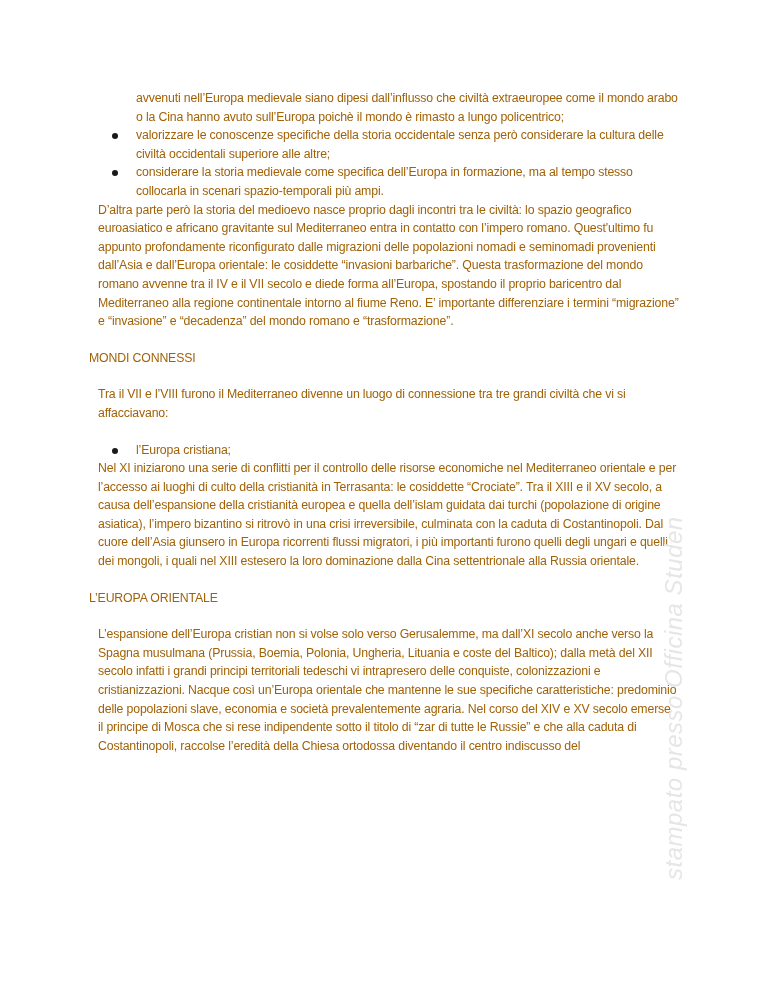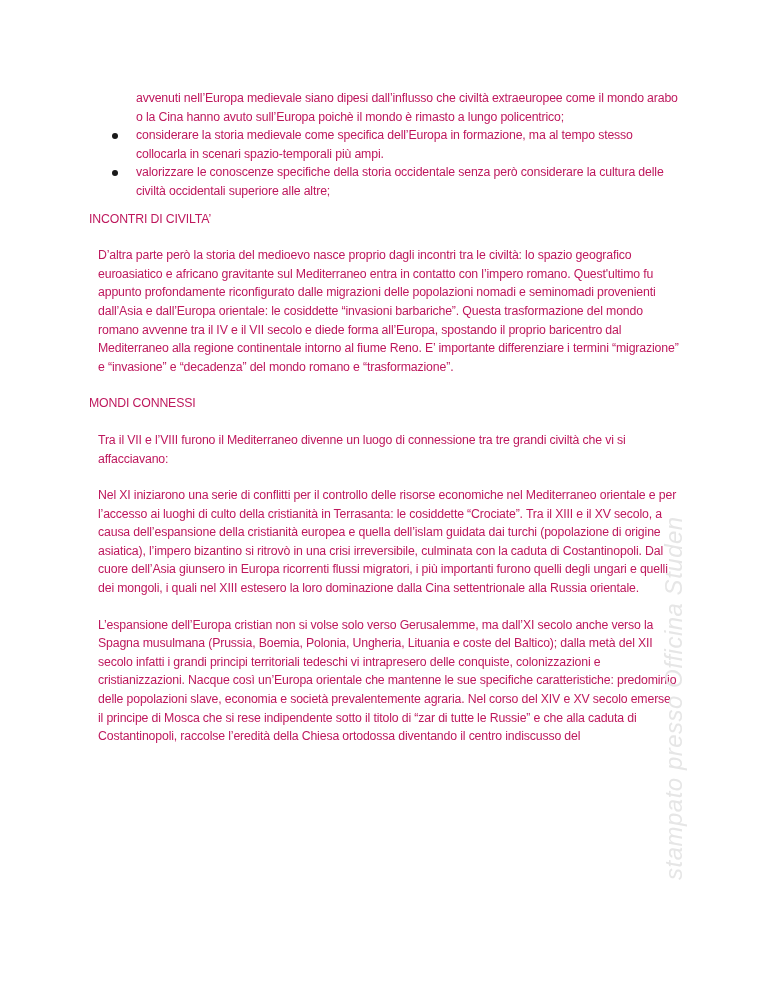--- a/index.html
+++ b/index.html
@@ -3,21 +3,21 @@
 <meta charset="utf-8">
 <style>
   html, body { margin: 0; padding: 0; background: #ffffff; }
   body { width: 765px; height: 990px; position: relative; overflow: hidden; }
   .page {
     position: absolute; left: 0; top: 0; width: 765px; height: 990px; background: #ffffff;
   }
   .content {
     position: absolute; left: 89px; top: 89px; width: 590px;
     font-family: "Liberation Sans", sans-serif;
-    font-size: 12.3px; line-height: 18.6px; color: #be185d;
+    font-size: 12.3px; line-height: 18.6px; color: #a16207;
     letter-spacing: -0.15px;
   }
   p { margin: 0; }
   .heading { margin-top: 9px; margin-bottom: 18px; }
   .para { margin-bottom: 18px; margin-left: 9px; }
   ul.bullets { list-style: none; margin: 0; padding: 0; }
   ul.bullets li { position: relative; padding-left: 47px; }
   ul.bullets li .dot {
     position: absolute; left: 23px; top: 7px; width: 6px; height: 6px;
     border-radius: 50%; background: #1a1a1a;
@@ -35,34 +35,38 @@
 
 <div class="page">
   <div class="content">
 
     <ul class="bullets list-block">
       <li class="cont">
         <span>avvenuti nell’Europa medievale siano dipesi dall’influsso che civiltà extraeuropee come il mondo arabo o la Cina hanno avuto sull’Europa poichè il mondo è rimasto a lungo policentrico;</span>
       </li>
       <li>
         <span class="dot"></span>
-        <span>considerare la storia medievale come specifica dell’Europa in formazione, ma al tempo stesso collocarla in scenari spazio-temporali più ampi.</span>
+        <span>valorizzare le conoscenze specifiche della storia occidentale senza però considerare la cultura delle civiltà occidentali superiore alle altre;</span>
       </li>
       <li>
         <span class="dot"></span>
-        <span>valorizzare le conoscenze specifiche della storia occidentale senza però considerare la cultura delle civiltà occidentali superiore alle altre;</span>
+        <span>considerare la storia medievale come specifica dell’Europa in formazione, ma al tempo stesso collocarla in scenari spazio-temporali più ampi.</span>
       </li>
     </ul>
 
-    <p class="heading">INCONTRI DI CIVILTA’</p>
     <p class="para">D’altra parte però la storia del medioevo nasce proprio dagli incontri tra le civiltà: lo spazio geografico euroasiatico e africano gravitante sul Mediterraneo entra in contatto con l’impero romano. Quest'ultimo fu appunto profondamente riconfigurato dalle migrazioni delle popolazioni nomadi e seminomadi provenienti dall’Asia e dall’Europa orientale: le cosiddette “invasioni barbariche”. Questa trasformazione del mondo romano avvenne tra il IV e il VII secolo e diede forma all’Europa, spostando il proprio baricentro dal Mediterraneo alla regione continentale intorno al fiume Reno. E’ importante differenziare i termini “migrazione” e “invasione” e “decadenza” del mondo romano e “trasformazione”.</p>
 
     <p class="heading">MONDI CONNESSI</p>
     <p class="para">Tra il VII e l’VIII furono il Mediterraneo divenne un luogo di connessione tra tre grandi civiltà che vi si affacciavano:</p>
     <ul class="bullets list-block">
+      <li>
+        <span class="dot"></span>
+        <span>l’Europa cristiana;</span>
+      </li>
     </ul>
     <p class="para">Nel XI iniziarono una serie di conflitti per il controllo delle risorse economiche nel Mediterraneo orientale e per l’accesso ai luoghi di culto della cristianità in Terrasanta: le cosiddette “Crociate”. Tra il XIII e il XV secolo, a causa dell’espansione della cristianità europea e quella dell’islam guidata dai turchi (popolazione di origine asiatica), l’impero bizantino si ritrovò in una crisi irreversibile, culminata con la caduta di Costantinopoli. Dal cuore dell’Asia giunsero in Europa ricorrenti flussi migratori, i più importanti furono quelli degli ungari e quelli dei mongoli, i quali nel XIII estesero la loro dominazione dalla Cina settentrionale alla Russia orientale.</p>
 
+    <p class="heading">L’EUROPA ORIENTALE</p>
     <p class="para">L’espansione dell’Europa cristian non si volse solo verso Gerusalemme, ma dall’XI secolo anche verso la Spagna musulmana (Prussia, Boemia, Polonia, Ungheria, Lituania e coste del Baltico); dalla metà del XII secolo infatti i grandi principi territoriali tedeschi vi intrapresero delle conquiste, colonizzazioni e cristianizzazioni. Nacque così un’Europa orientale che mantenne le sue specifiche caratteristiche: predominio delle popolazioni slave, economia e società prevalentemente agraria. Nel corso del XIV e XV secolo emerse il principe di Mosca che si rese indipendente sotto il titolo di “zar di tutte le Russie” e che alla caduta di Costantinopoli, raccolse l’eredità della Chiesa ortodossa diventando il centro indiscusso del</p>
   </div>
 
   <div class="watermark">stampato presso Officina Studen</div>
 </div>
 
 </body></html>

